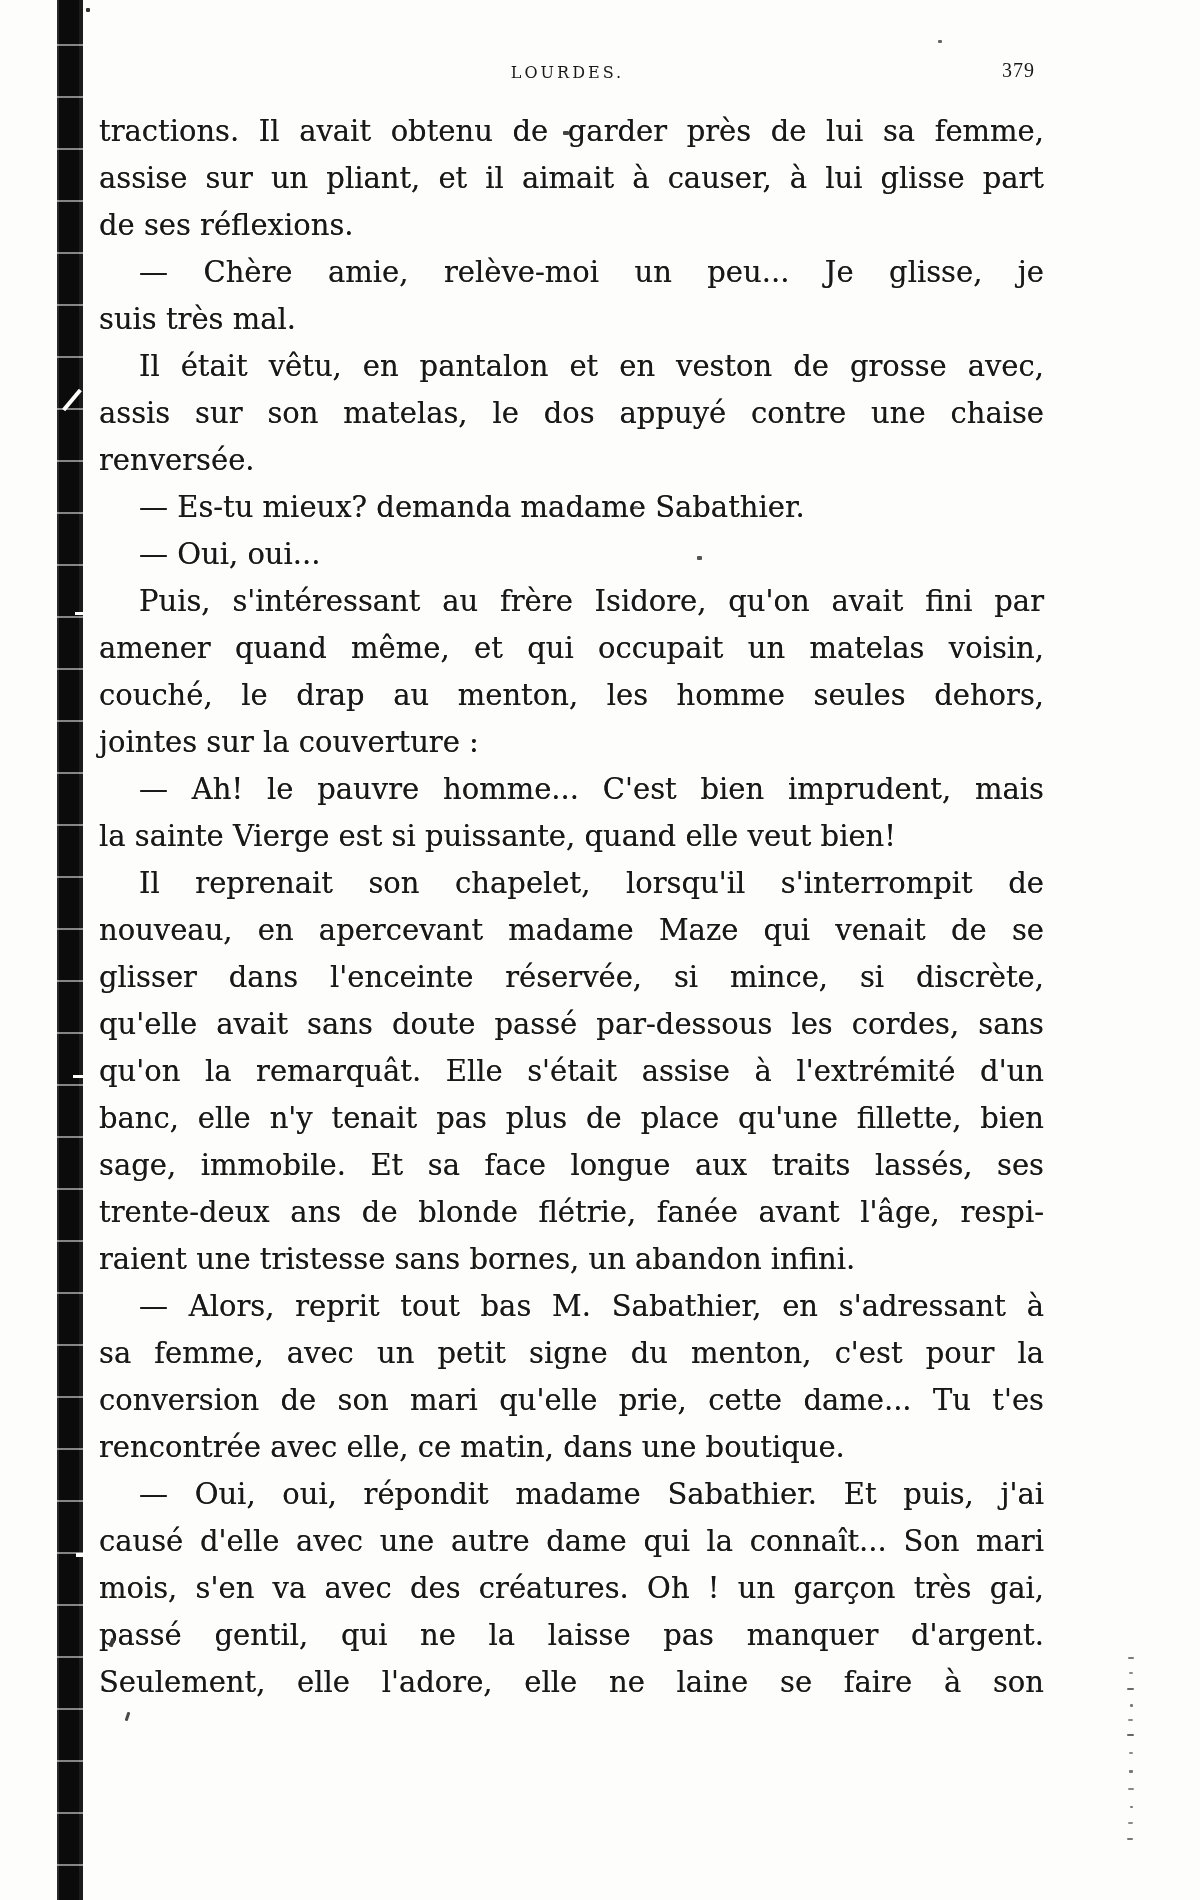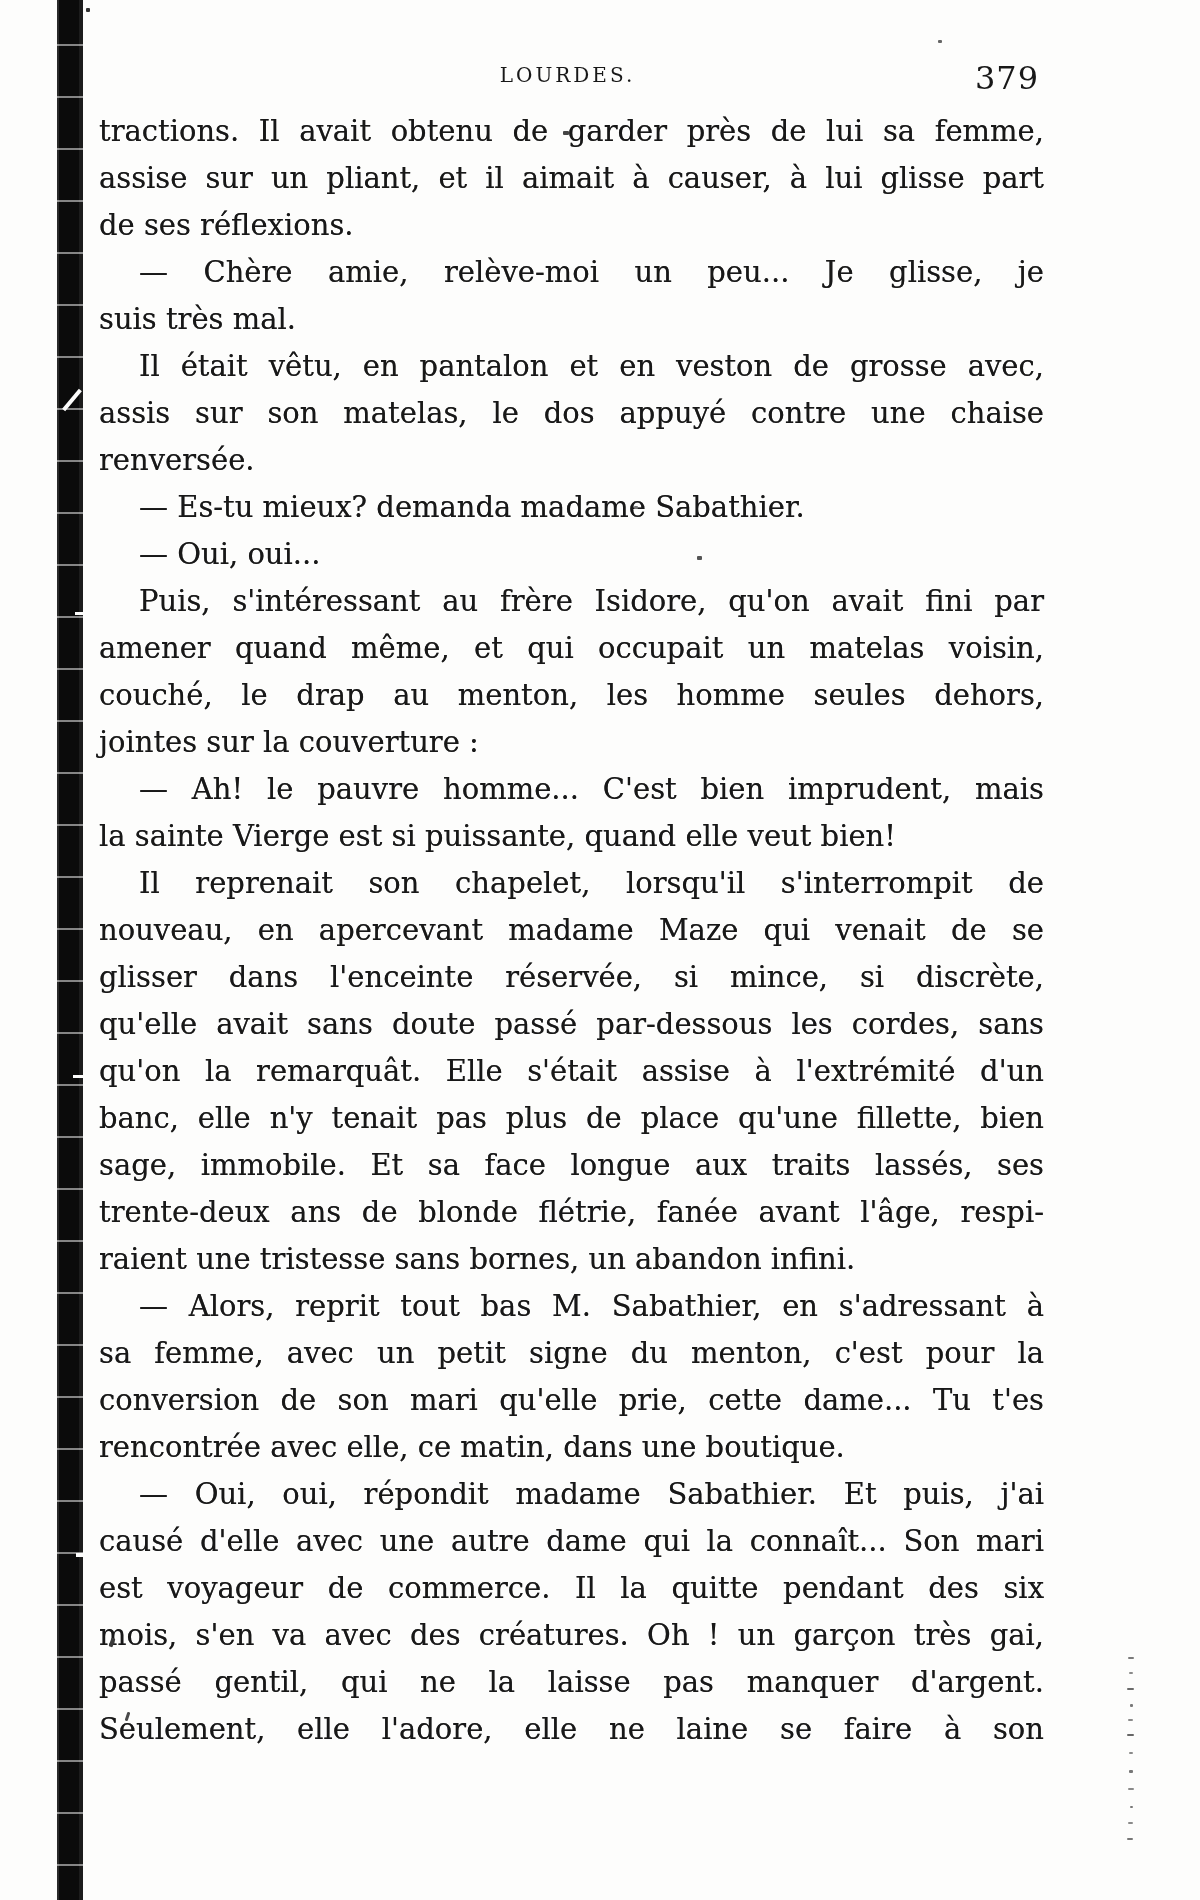--- a/index.html
+++ b/index.html
@@ -18,26 +18,26 @@
     background:
       repeating-linear-gradient(180deg,
         rgba(255,255,255,0) 0 44px,
         rgba(255,255,255,0.50) 44px 46px,
         rgba(255,255,255,0) 46px 52px),
       linear-gradient(90deg,#2a2a2a 0 2px,#0b0b0b 2px 22px,#1c1c1c 22px 26px);
   }
   .binding-notch{position:absolute;background:#fdfdfc;}
   .header-title{
     position:absolute;left:95px;top:63px;width:945px;
-    text-align:center;font-size:20px;letter-spacing:3px;
+    text-align:center;font-size:16px;letter-spacing:3px;
     font-weight:normal;
   }
   .page-number{
     position:absolute;top:59px;left:975px;width:60px;
-    font-size:32px;text-align:left;letter-spacing:1px;
+    font-size:20px;text-align:right;letter-spacing:1px;font-family:Liberation Serif, serif;
   }
   .body-text{
     position:absolute;left:99px;top:108px;width:945px;
     font-size:29px;
     text-shadow:0 0 0.5px rgba(20,20,20,0.65);
   }
   .line{height:47px;line-height:47px;white-space:normal;}
   .line.just{text-align:justify;text-align-last:justify;}
   .line.ind{padding-left:40px;}
   .speck{position:absolute;border-radius:1px;}
@@ -83,21 +83,20 @@
       <div class="line just">banc, elle n'y tenait pas plus de place qu'une fillette, bien</div>
       <div class="line just">sage, immobile. Et sa face longue aux traits lassés, ses</div>
       <div class="line just">trente-deux ans de blonde flétrie, fanée avant l'âge, respi-</div>
       <div class="line">raient une tristesse sans bornes, un abandon infini.</div>
       <div class="line ind just">— Alors, reprit tout bas M. Sabathier, en s'adressant à</div>
       <div class="line just">sa femme, avec un petit signe du menton, c'est pour la</div>
       <div class="line just">conversion de son mari qu'elle prie, cette dame... Tu t'es</div>
       <div class="line">rencontrée avec elle, ce matin, dans une boutique.</div>
       <div class="line ind just">— Oui, oui, répondit madame Sabathier. Et puis, j'ai</div>
       <div class="line just">causé d'elle avec une autre dame qui la connaît... Son mari</div>
-      <div class="line just">est voyageur de commerce. Il la quitte pendant des six</div>
       <div class="line just">mois, s'en va avec des créatures. Oh ! un garçon très gai,</div>
       <div class="line just">passé gentil, qui ne la laisse pas manquer d'argent.</div>
       <div class="line just">Seulement, elle l'adore, elle ne laine se faire à son</div>
     </div>
 
   <div class="speck" style="left:563px;top:131px;width:6px;height:4px;background:#444;"></div>
   <div class="speck" style="left:938px;top:40px;width:4px;height:3px;background:#666;"></div>
   <div class="speck" style="left:86px;top:8px;width:4px;height:4px;background:#333;"></div>
   <div class="speck" style="left:697px;top:556px;width:5px;height:4px;background:#555;"></div>
   <div class="speck" style="left:634px;top:506px;width:4px;height:3px;background:#777;"></div>

